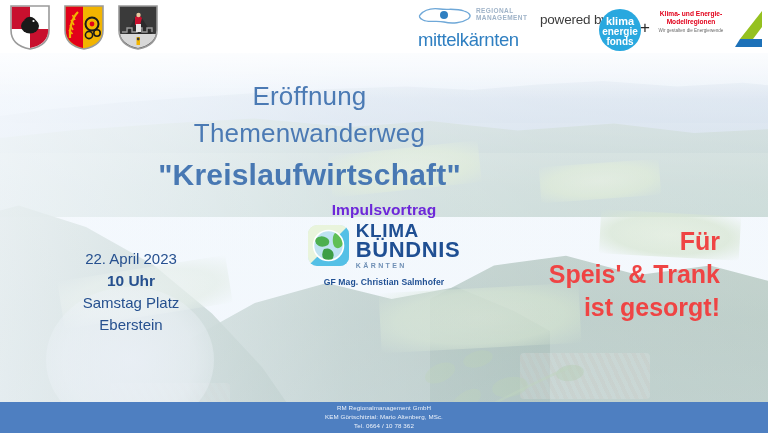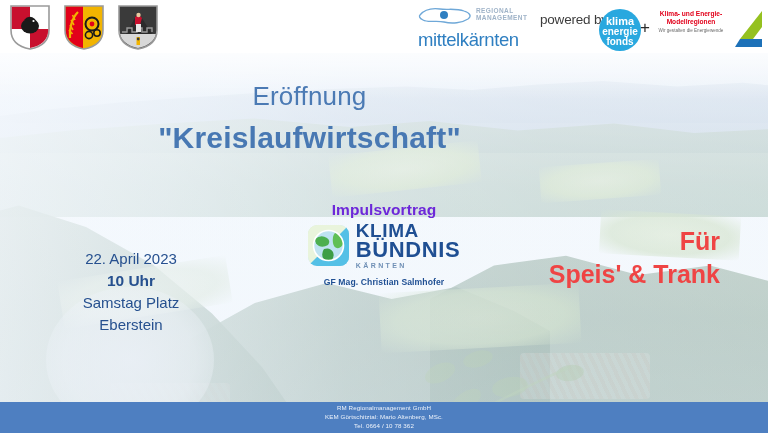--- a/index.html
+++ b/index.html
@@ -257,20 +257,21 @@
       <div class="wash2"></div>
       <div class="vignette-top"></div>
       <div class="date-halo"></div>
     </div>
   </div>
 
   <div class="content">
 
     <div class="title-block">
       <div class="t1">Eröffnung</div>
+      <div class="t2">Themenwanderweg</div>
       <div class="t3">"Kreislaufwirtschaft"</div>
     </div>
 
     <div class="impuls">
       <div class="impuls-label">Impulsvortrag</div>
       <div class="kb">
         <div class="kb-globe">
           <svg viewBox="0 0 41 41" width="41" height="41">
             <defs>
               <clipPath id="gclip">
@@ -300,20 +301,21 @@
     <div class="date-block">
       <div class="d">22. April 2023</div>
       <div class="d bold">10 Uhr</div>
       <div class="d">Samstag Platz</div>
       <div class="d">Eberstein</div>
     </div>
 
     <div class="food-block">
       <div class="f1">Für</div>
       <div class="f2">Speis' &amp; Trank</div>
+      <div class="f3">ist gesorgt!</div>
     </div>
   </div>
 
   <div class="footer">
     <div>RM Regionalmanagement GmbH</div>
     <div>KEM Görtschitztal: Mario Altenberg, MSc.</div>
     <div>Tel. 0664 / 10 78 362</div>
   </div>
 
 </div>

